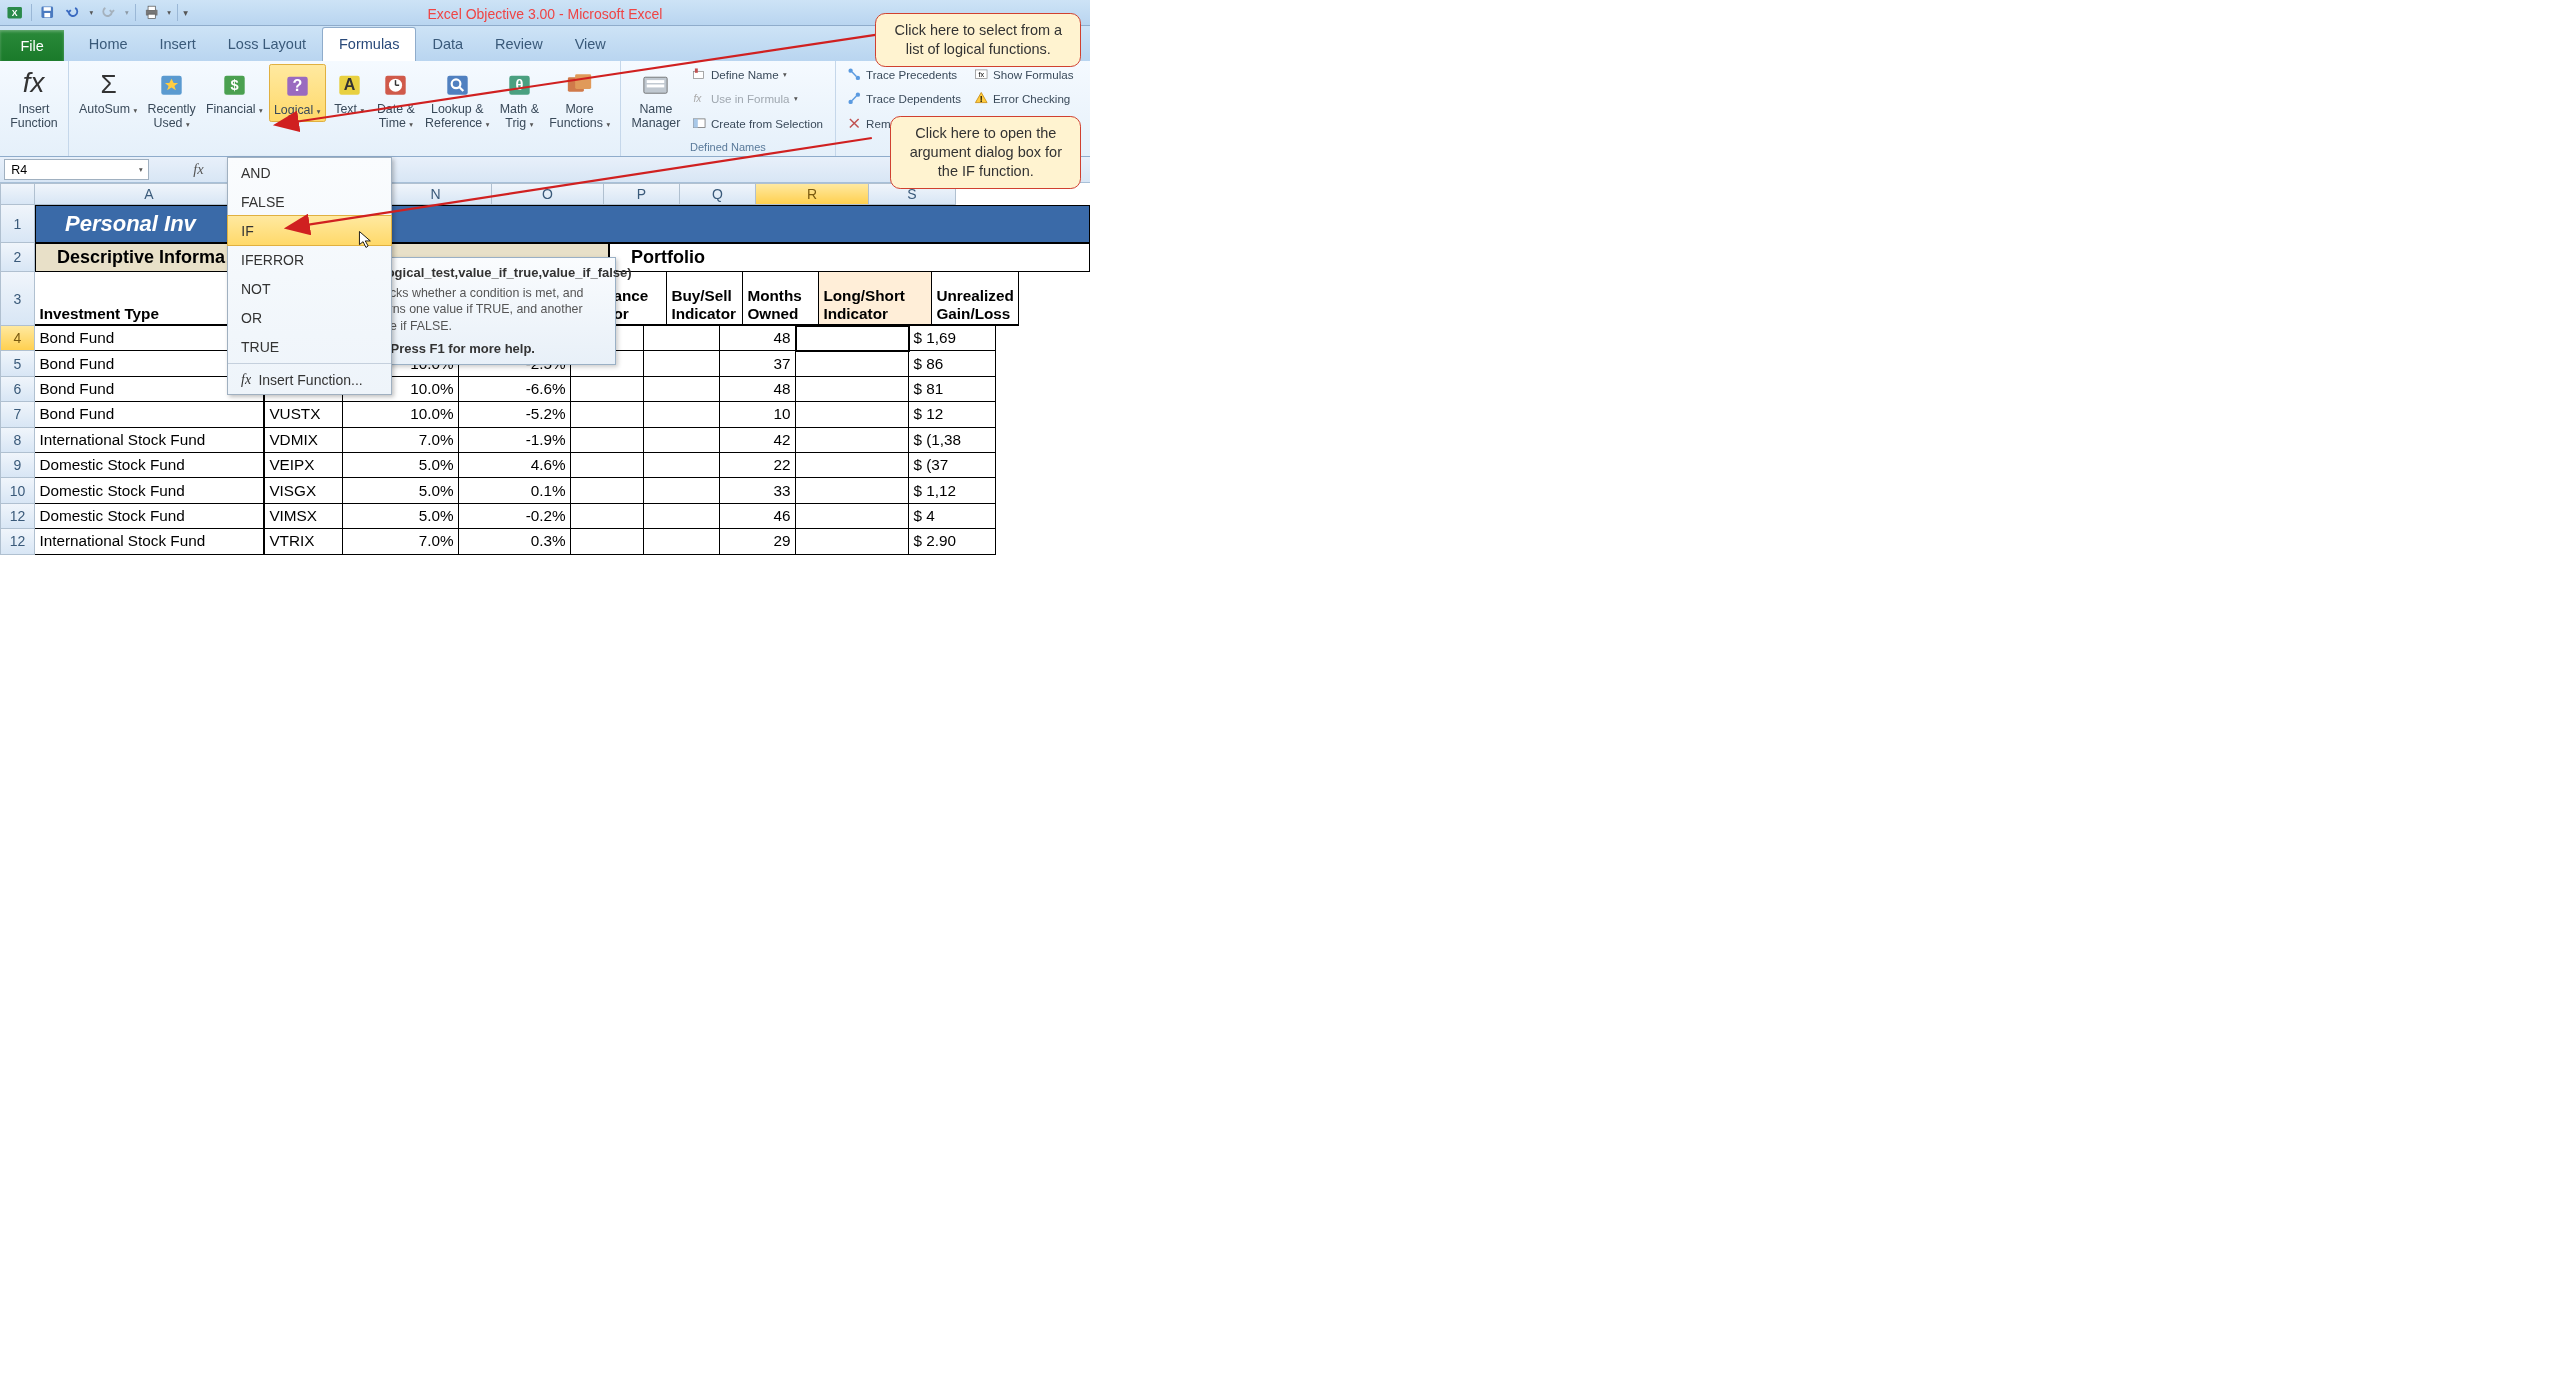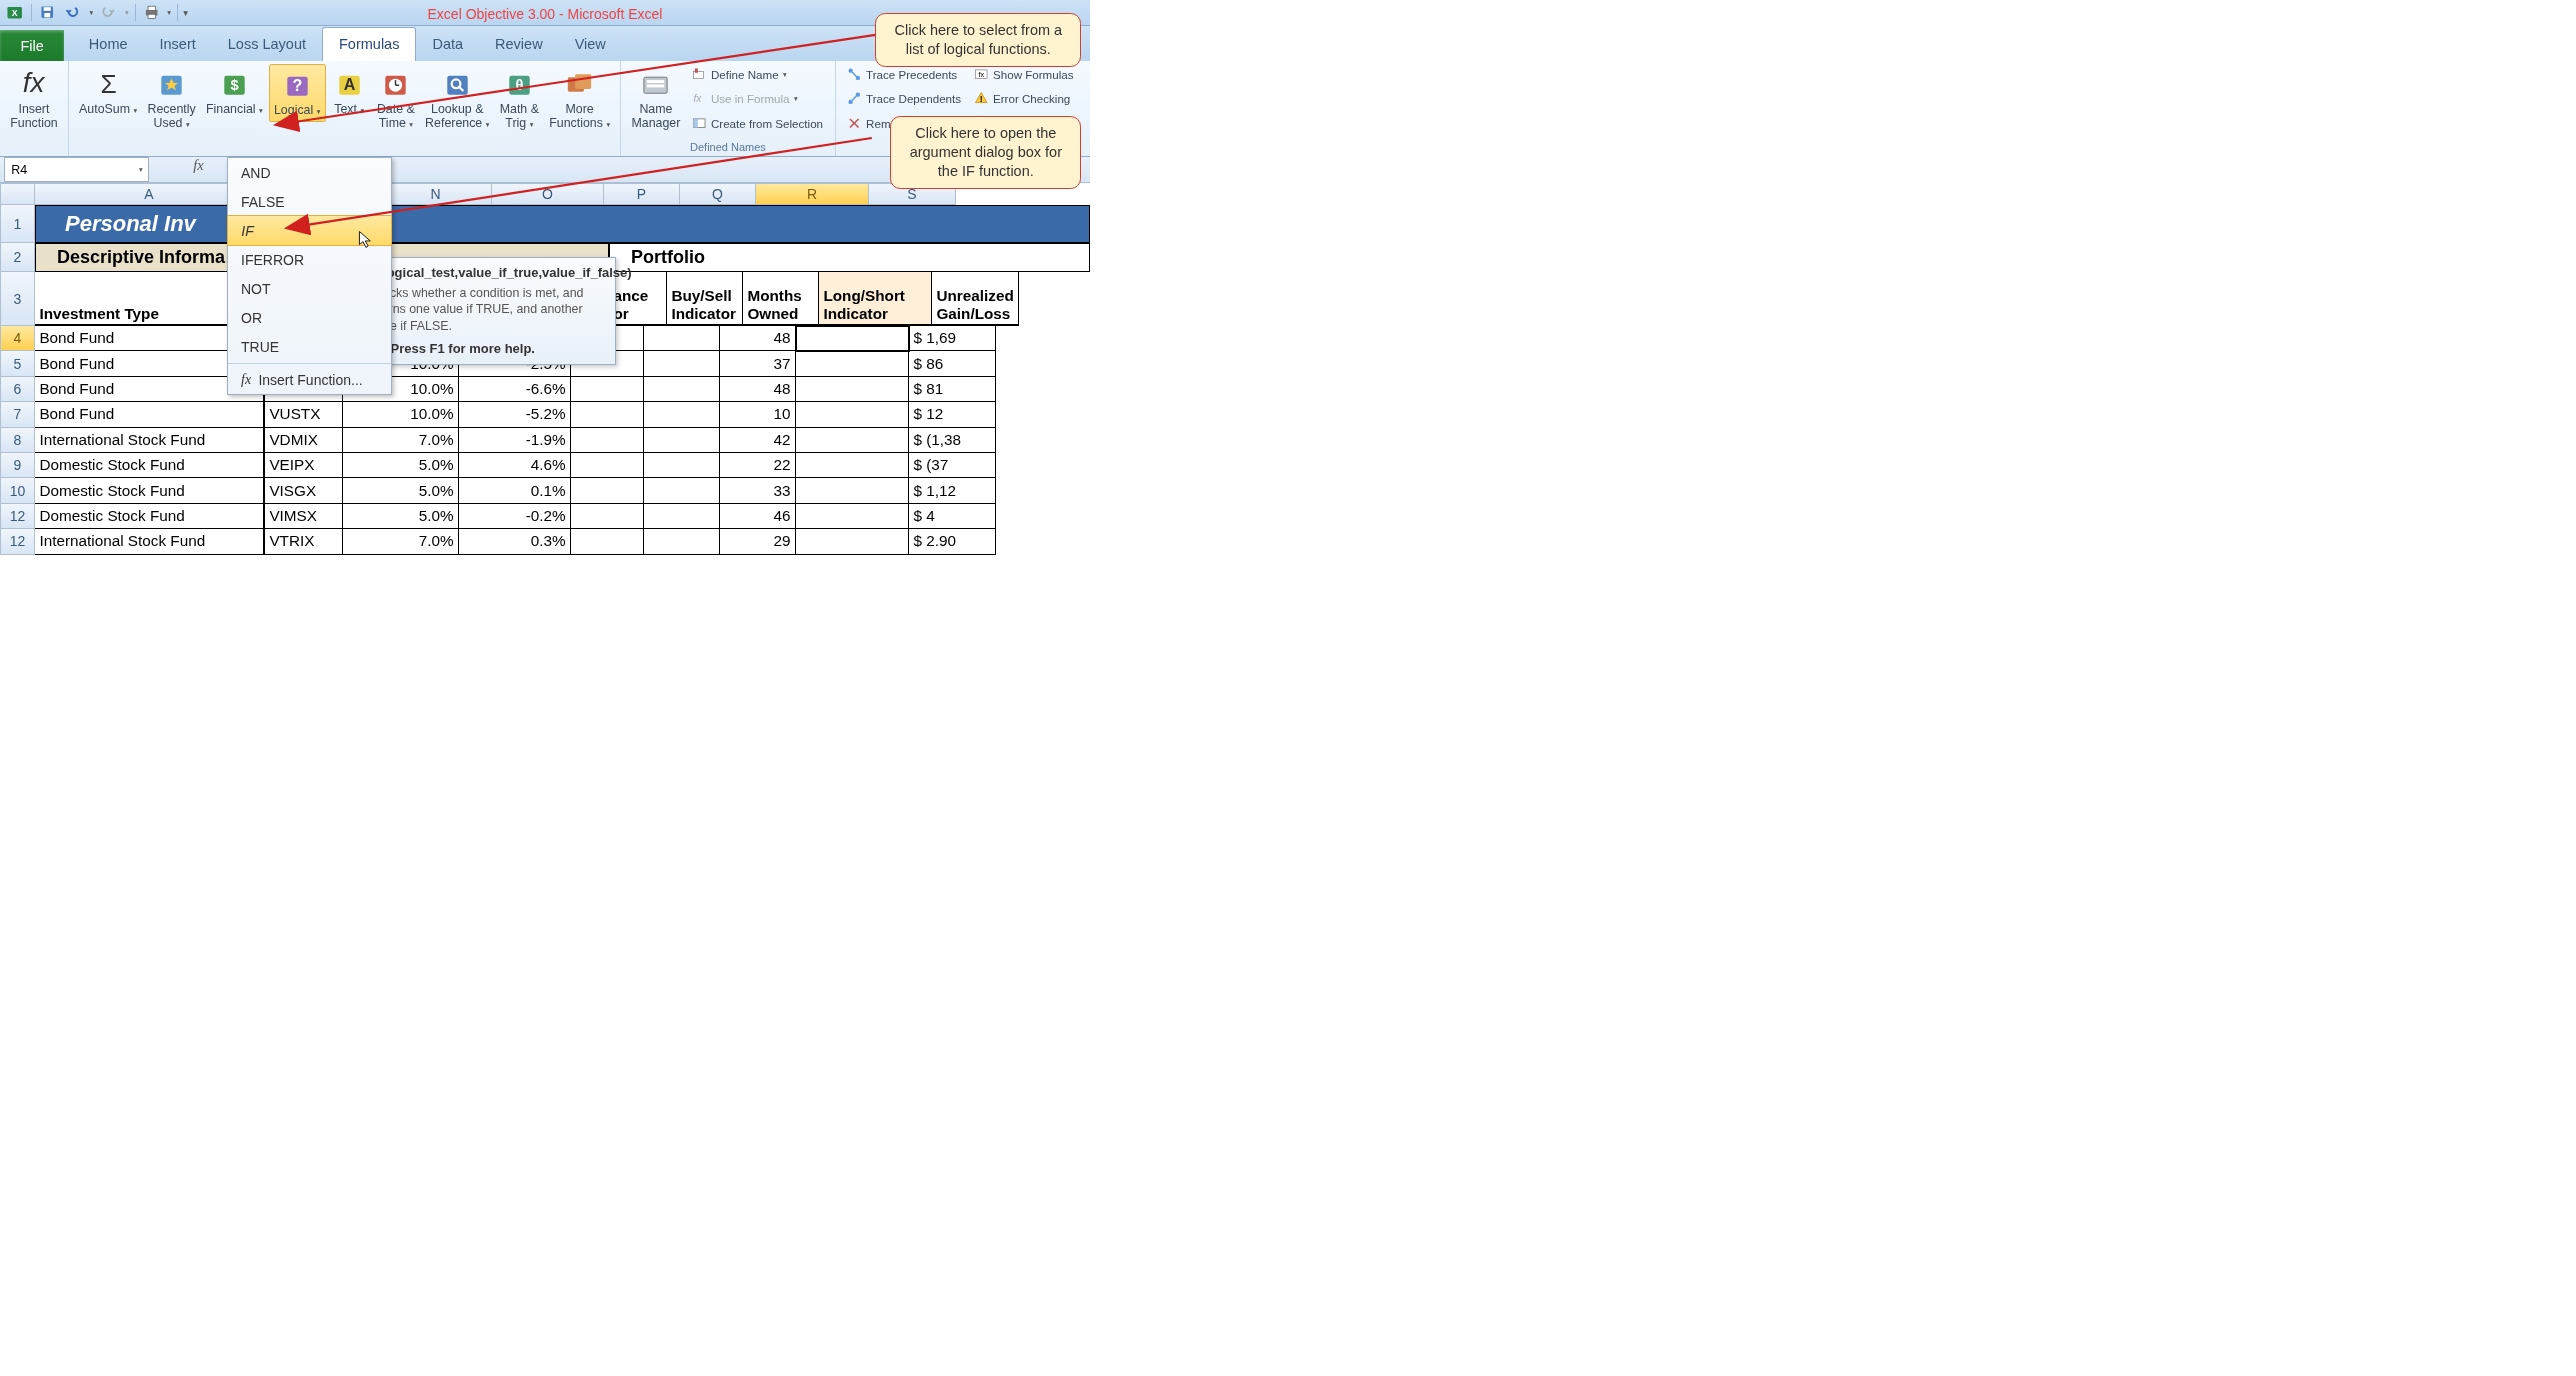--- a/index.html
+++ b/index.html
@@ -26,21 +26,21 @@
   .rbtn.highlighted { background: linear-gradient(#ffe9a0, #ffd96a); border: 0.7px solid #e0b040; }
   .rbtn-icon { width: 35px; height: 35px; display: block; }
   .rbtn-label { font-size: 12.4px; color: #3a4a5a; text-align: center; line-height: 1.1; margin-top: 1.5px; }
   .chev { font-size: 7.3px; color: #555; }
   .rstack { display: flex; flex-direction: column; gap: 7px; padding: 1.5px 2.9px; }
   .rlink { font-size: 11.6px; color: #3a4a5a; display: flex; align-items: center; gap: 4.4px; padding: 1.5px 2.9px; cursor: pointer; }
   .rlink.disabled { color: #a0a8b0; }
   .rlink-icon { width: 14.5px; height: 14.5px; }
   
   
-  .fbar { height: 26px; background: linear-gradient(#e8f0fa, #d8e6f5); display: flex; border-bottom: 0.7px solid #a8c0d8; gap: 11px; }
+  .fbar { height: 26px; background: linear-gradient(#e8f0fa, #d8e6f5); display: flex; align-items: center; border-bottom: 0.7px solid #a8c0d8; gap: 11px; }
   .namebox { width: 145px; border: 0.7px solid #a0b0c0; background: #fff; margin: 0 4.4px; padding: 2.2px 5.8px; font-size: 12.4px; display: flex; align-items: center; justify-content: space-between; }
   .fx { font-style: italic; font-family: "Times New Roman", serif; font-size: 14.5px; color: #555; margin: 0 7.3px; cursor: pointer; }
   
   
   .grid { position: relative; }
   .colhdr-row { display: flex; height: 22px; }
   .corner { width: 35px; background: linear-gradient(#f0f5fb, #d8e6f5); border: 0.7px solid #b0c0d0; }
   .colhdr { background: linear-gradient(#f0f5fb, #d8e6f5); border: 0.7px solid #b0c0d0; border-left: none; font-size: 14px; color: #3a5a7a; text-align: center; display: flex; align-items: center; justify-content: center; }
   .colhdr.sel { background: linear-gradient(#ffe9a0, #ffd050); color: #7a5a10; }
   .rowhdr { width: 35px; background: linear-gradient(#f0f5fb, #d8e6f5); border: 0.7px solid #b0c0d0; border-top: none; font-size: 14px; color: #3a5a7a; display: flex; align-items: center; justify-content: center; }
@@ -49,21 +49,21 @@
   .cell { border-right: 0.7px solid #000; border-bottom: 0.7px solid #000; font-size: 15.3px; padding: 1.5px 4.4px; display: flex; align-items: center; overflow: hidden; white-space: nowrap; }
   .cell.right { justify-content: flex-end; }
   .cell.money { justify-content: space-between; }
   .titlebar-row { height: 38px; background: #3a6aa8; color: #fff; font-size: 22px; font-style: italic; font-weight: bold; padding-left: 29px; display: flex; align-items: center; font-family: "Times New Roman", serif; }
   .section-row { height: 29px; background: #e8e0c8; font-size: 18px; font-weight: bold; padding-left: 21px; display: flex; align-items: center; border: 0.7px solid #000; }
   .hdr-cell { border-right: 0.7px solid #000; border-bottom: 2.2px solid #000; font-size: 15.3px; font-weight: bold; padding: 1.5px 4.4px; display: flex; align-items: flex-end; }
   
   
   .dropdown { position: absolute; background: linear-gradient(#fafcfe, #eef4fa); border: 0.7px solid #a0b0c0; box-shadow: 1.5px 1.5px 4.4px rgba(0,0,0,0.25); z-index: 100; }
   .dd-item { padding: 6.5px 29px 6.5px 13px; font-size: 14px; color: #333; cursor: pointer; }
-  .dd-item.hover { background: linear-gradient(#ffe9a0, #ffd96a); border: 0.7px solid #e0b040; margin: -0.7px; font-style: italic; }
+  .dd-item.hover { background: linear-gradient(#ffe9a0, #ffd96a); border: 0.7px solid #e0b040; margin: -0.7px; }
   .dd-sep { height: 0.7px; background: #c5d0dd; margin: 1.5px 0; }
   .dd-insert { padding: 6.5px 13px; font-size: 14px; color: #333; display: flex; align-items: center; gap: 7.3px; cursor: pointer; }
   
   
   .tooltip { position: absolute; background: linear-gradient(#fafcfe, #e8f0f8); border: 0.7px solid #9ab0c5; box-shadow: 1.5px 1.5px 4.4px rgba(0,0,0,0.2); padding: 7.3px 10.2px; z-index: 99; width: 260px; }
   .tt-head { font-weight: bold; font-size: 13px; color: #333; margin-bottom: 4.4px; }
   .tt-body { font-size: 12.4px; color: #555; line-height: 1.35; margin-bottom: 5.8px; }
   .tt-help { font-size: 13px; color: #333; font-weight: bold; display: flex; align-items: center; gap: 7.3px; }
   .helpicon { width: 16px; height: 16px; border-radius: 50%; background: #4a8fe0; color: #fff; display: flex; align-items: center; justify-content: center; font-weight: bold; font-size: 11.6px; }
   

